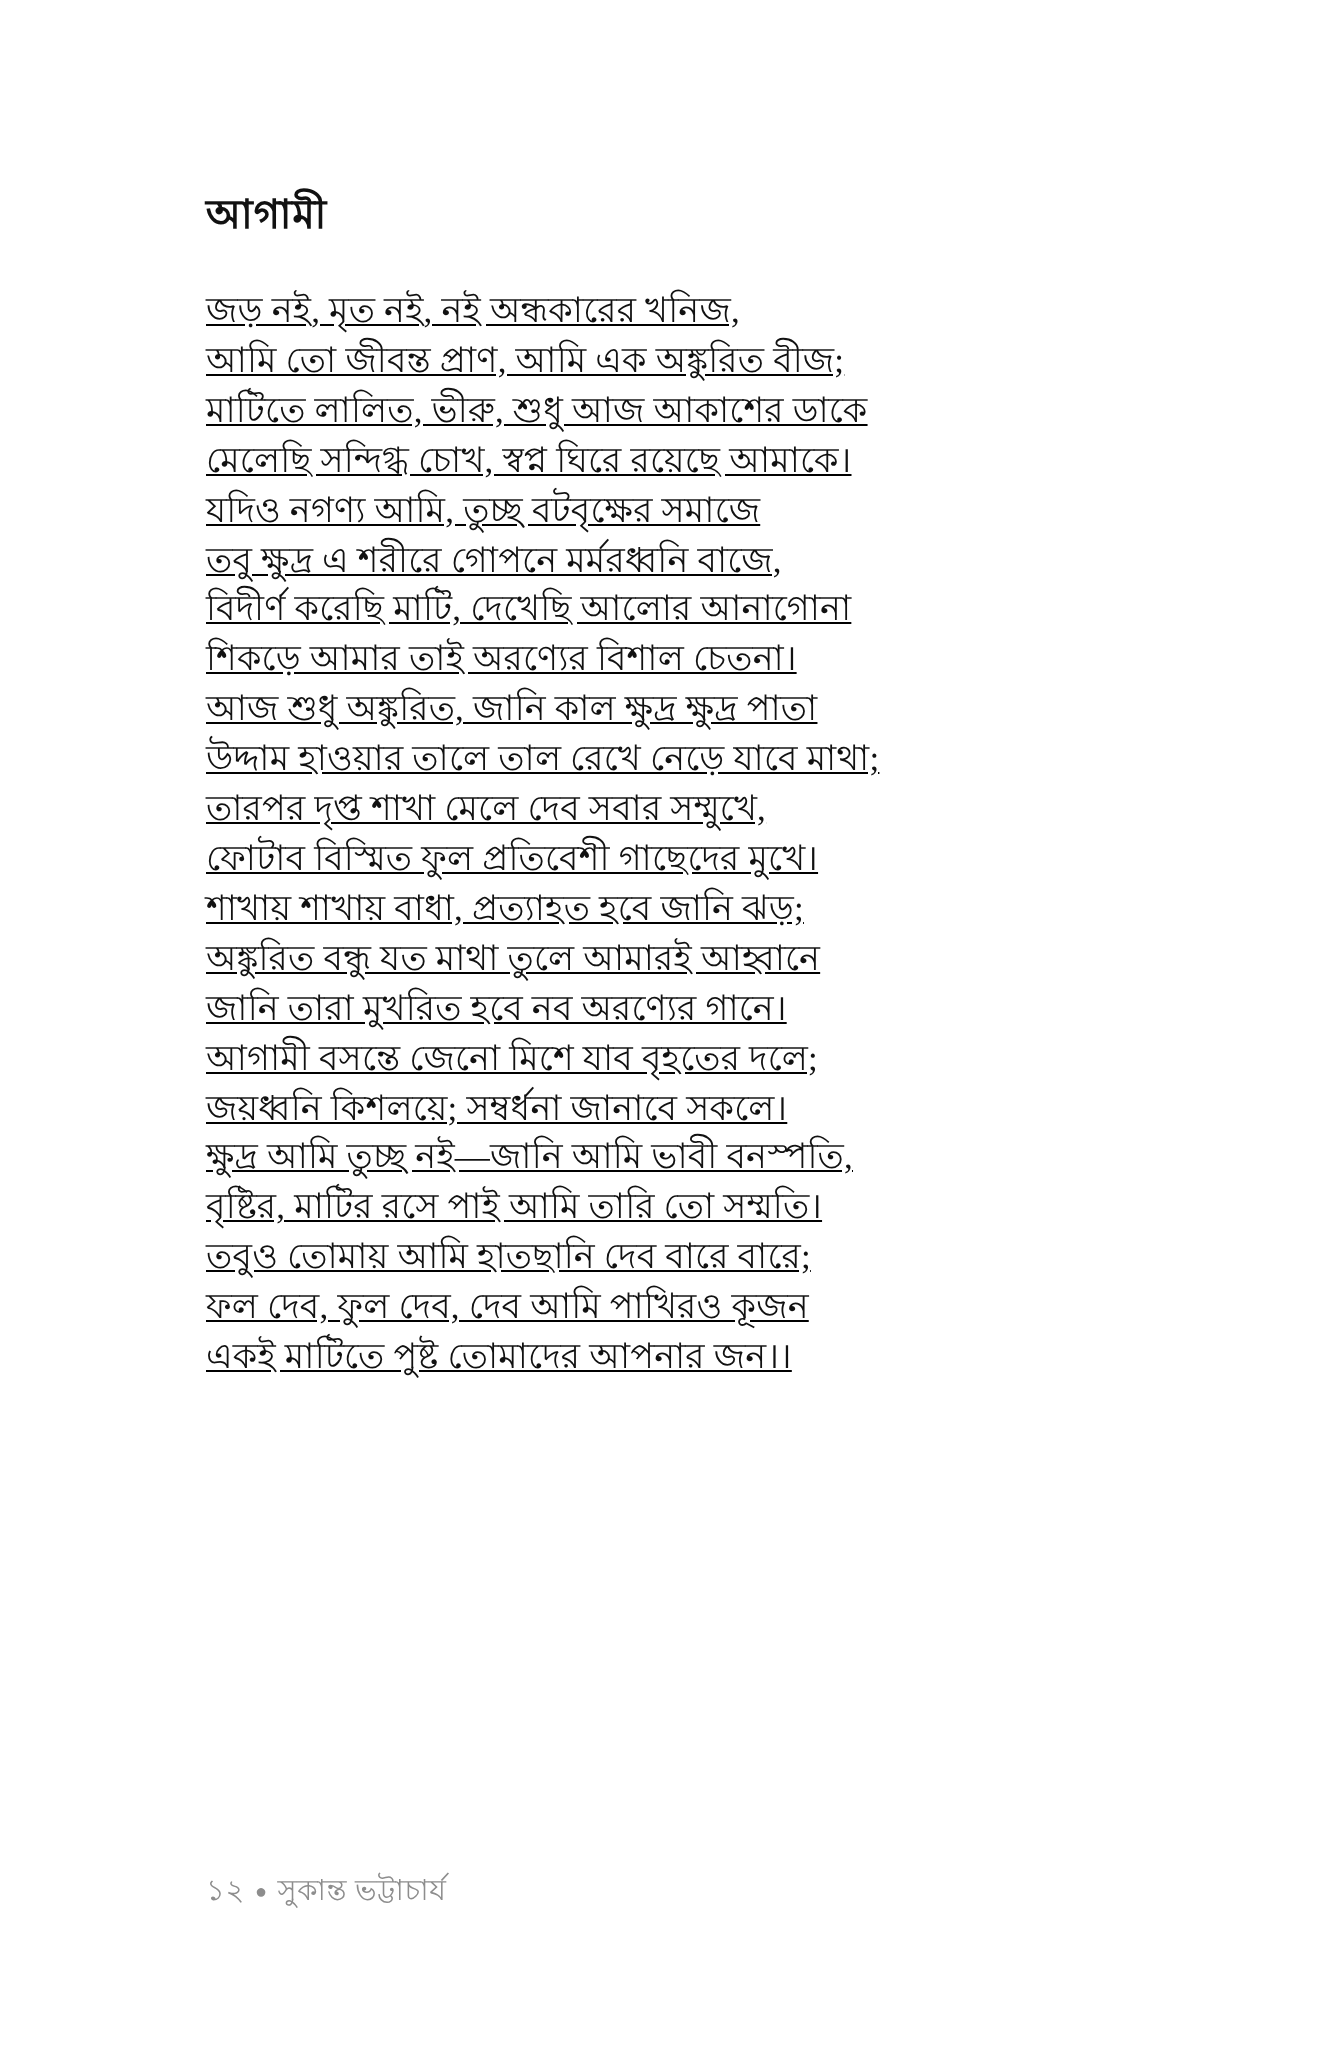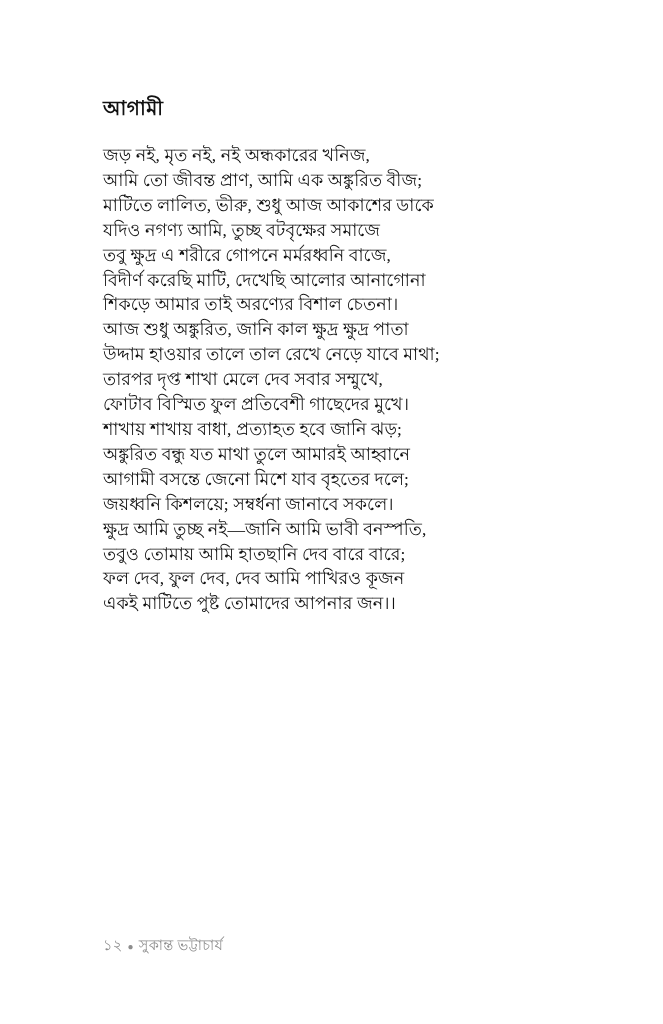--- a/index.html
+++ b/index.html
@@ -34,20 +34,21 @@
     margin: 0 0 22px 0;
     color: #111111;
   }
   .poem-title.second {
     margin-top: 0;
     margin-bottom: 24px;
   }
   .stanza {
     margin: 0;
     padding: 0;
+    text-decoration: underline;
   }
   .verse-line {
     font-size: 17.5px;
     line-height: 24.9px;
     white-space: nowrap;
     color: #111111;
     letter-spacing: 0.1px;
   }
   .poem-block {
     margin-bottom: 0;
@@ -78,33 +79,36 @@
 <div class="page">
 
   <div class="content">
 
     <div class="poem-block">
       <h1 class="poem-title">আগামী</h1>
       <div class="stanza">
         <div class="verse-line">জড় নই, মৃত নই, নই অন্ধকারের খনিজ,</div>
         <div class="verse-line">আমি তো জীবন্ত প্রাণ, আমি এক অঙ্কুরিত বীজ;</div>
         <div class="verse-line">মাটিতে লালিত, ভীরু, শুধু আজ আকাশের ডাকে</div>
+        <div class="verse-line">মেলেছি সন্দিগ্ধ চোখ, স্বপ্ন ঘিরে রয়েছে আমাকে।</div>
         <div class="verse-line">যদিও নগণ্য আমি, তুচ্ছ বটবৃক্ষের সমাজে</div>
         <div class="verse-line">তবু ক্ষুদ্র এ শরীরে গোপনে মর্মরধ্বনি বাজে,</div>
         <div class="verse-line">বিদীর্ণ করেছি মাটি, দেখেছি আলোর আনাগোনা</div>
         <div class="verse-line">শিকড়ে আমার তাই অরণ্যের বিশাল চেতনা।</div>
         <div class="verse-line">আজ শুধু অঙ্কুরিত, জানি কাল ক্ষুদ্র ক্ষুদ্র পাতা</div>
         <div class="verse-line">উদ্দাম হাওয়ার তালে তাল রেখে নেড়ে যাবে মাথা;</div>
         <div class="verse-line">তারপর দৃপ্ত শাখা মেলে দেব সবার সম্মুখে,</div>
         <div class="verse-line">ফোটাব বিস্মিত ফুল প্রতিবেশী গাছেদের মুখে।</div>
         <div class="verse-line">শাখায় শাখায় বাধা, প্রত্যাহত হবে জানি ঝড়;</div>
         <div class="verse-line">অঙ্কুরিত বন্ধু যত মাথা তুলে আমারই আহ্বানে</div>
+        <div class="verse-line">জানি তারা মুখরিত হবে নব অরণ্যের গানে।</div>
         <div class="verse-line">আগামী বসন্তে জেনো মিশে যাব বৃহতের দলে;</div>
         <div class="verse-line">জয়ধ্বনি কিশলয়ে; সম্বর্ধনা জানাবে সকলে।</div>
         <div class="verse-line">ক্ষুদ্র আমি তুচ্ছ নই—জানি আমি ভাবী বনস্পতি,</div>
+        <div class="verse-line">বৃষ্টির, মাটির রসে পাই আমি তারি তো সম্মতি।</div>
         <div class="verse-line">তবুও তোমায় আমি হাতছানি দেব বারে বারে;</div>
         <div class="verse-line">ফল দেব, ফুল দেব, দেব আমি পাখিরও কূজন</div>
         <div class="verse-line">একই মাটিতে পুষ্ট তোমাদের আপনার জন।।</div>
       </div>
     </div>
 
     <div class="spacer-between-poems"></div>
 
     <div class="poem-block">
     </div>

